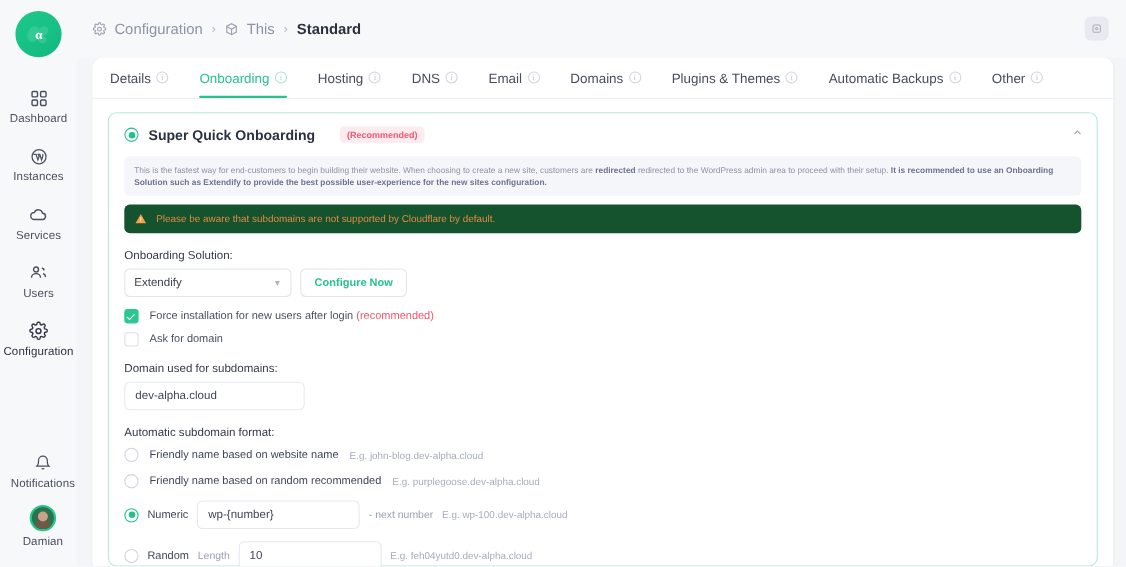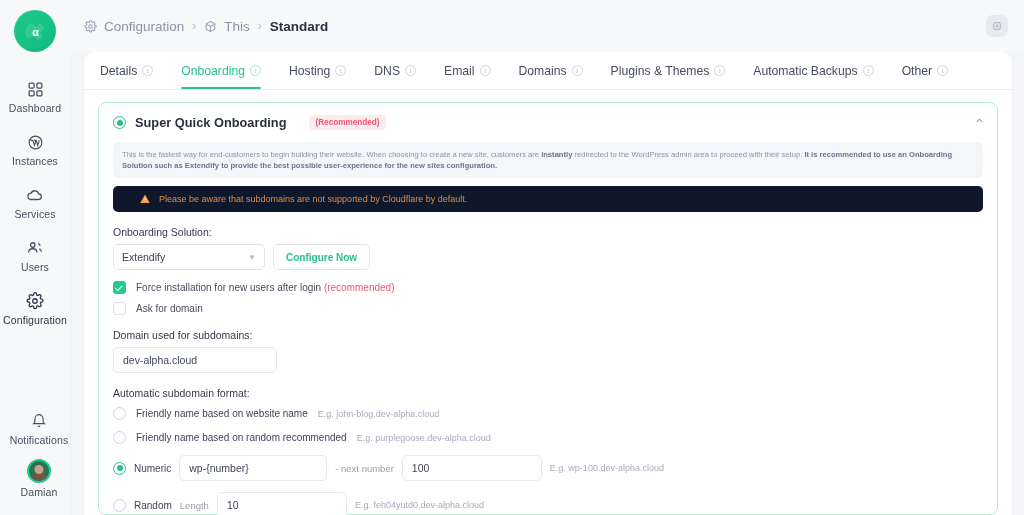--- a/index.html
+++ b/index.html
@@ -158,23 +158,23 @@
     background: #f5f6fa;
     border-radius: 5px;
     padding: 7px 9px;
     font-size: 7.6px; line-height: 11px;
     color: #8e93a8;
   }
   .info-box b { color: #6e7490; font-weight: 700; }
 
   .warn-box {
     margin-top: 8px;
-    background: #0f172a;
+    background: #14532d;
     border-radius: 5px;
-    padding: 7px 26px;
+    padding: 7px 9px;
     display: flex; align-items: center; gap: 8px;
     font-size: 9px; color: #e08a45;
   }
   .warn-ico { color:#f5a04a; line-height:0; }
 
   .field-label {
     font-size: 10.5px; color: #353a4c; font-weight: 400;
     margin-top: 14px; margin-bottom: 6px;
   }
   .row { display: flex; align-items: flex-end; gap: 8px; }
@@ -401,21 +401,21 @@
               <span class="badge-rec">(Recommended)</span>
             </div>
 
             <div class="chev">
               <svg width="11" height="11" viewBox="0 0 24 24" fill="none" stroke="#9aa0b2" stroke-width="2.2">
                 <path d="M6 15l6-6 6 6"></path>
               </svg>
             </div>
 
             <div class="info-box">
-              <span>This is the fastest way for end-customers to begin building their website. When choosing to create a new site, customers are </span><b>instantly</b><span> redirected to the WordPress admin area to proceed with their setup. </span><b>It is recommended to use an Onboarding Solution such as Extendify to provide the best possible user-experience for the new sites configuration.</b>
+              <span>This is the fastest way for end-customers to begin building their website. When choosing to create a new site, customers are </span><b>redirected</b><span> redirected to the WordPress admin area to proceed with their setup. </span><b>It is recommended to use an Onboarding Solution such as Extendify to provide the best possible user-experience for the new sites configuration.</b>
             </div>
 
             <div class="warn-box">
               <span class="warn-ico">
                 <svg width="12" height="12" viewBox="0 0 24 24" fill="#f5a04a">
                   <path d="M12 3l9.5 17H2.5z"></path>
                   <path d="M11.1 9h1.8v5h-1.8zM11.1 15.4h1.8v1.8h-1.8z" fill="#fdeee2"></path>
                 </svg>
               </span>
               <span>Please be aware that subdomains are not supported by Cloudflare by default.</span>
@@ -458,21 +458,20 @@
               <span class="radio"></span>
               <span class="radio-lbl">Friendly name based on random recommended</span>
               <span class="eg">E.g. purplegoose.dev-alpha.cloud</span>
             </div>
 
             <div class="radio-row" style="gap:8px;">
               <span class="radio on"></span>
               <span class="radio-lbl">Numeric</span>
               <span class="input num-name">wp-{number}</span>
               <span class="muted-lbl">- next number</span>
-              <span class="input num-next">100</span>
               <span class="eg">E.g. wp-100.dev-alpha.cloud</span>
             </div>
 
             <div class="radio-row" style="gap:8px;">
               <span class="radio"></span>
               <span class="radio-lbl">Random</span>
               <span class="muted-lbl">Length</span>
               <span class="input rand-len">10</span>
               <span class="eg">E.g. feh04yutd0.dev-alpha.cloud</span>
             </div>

